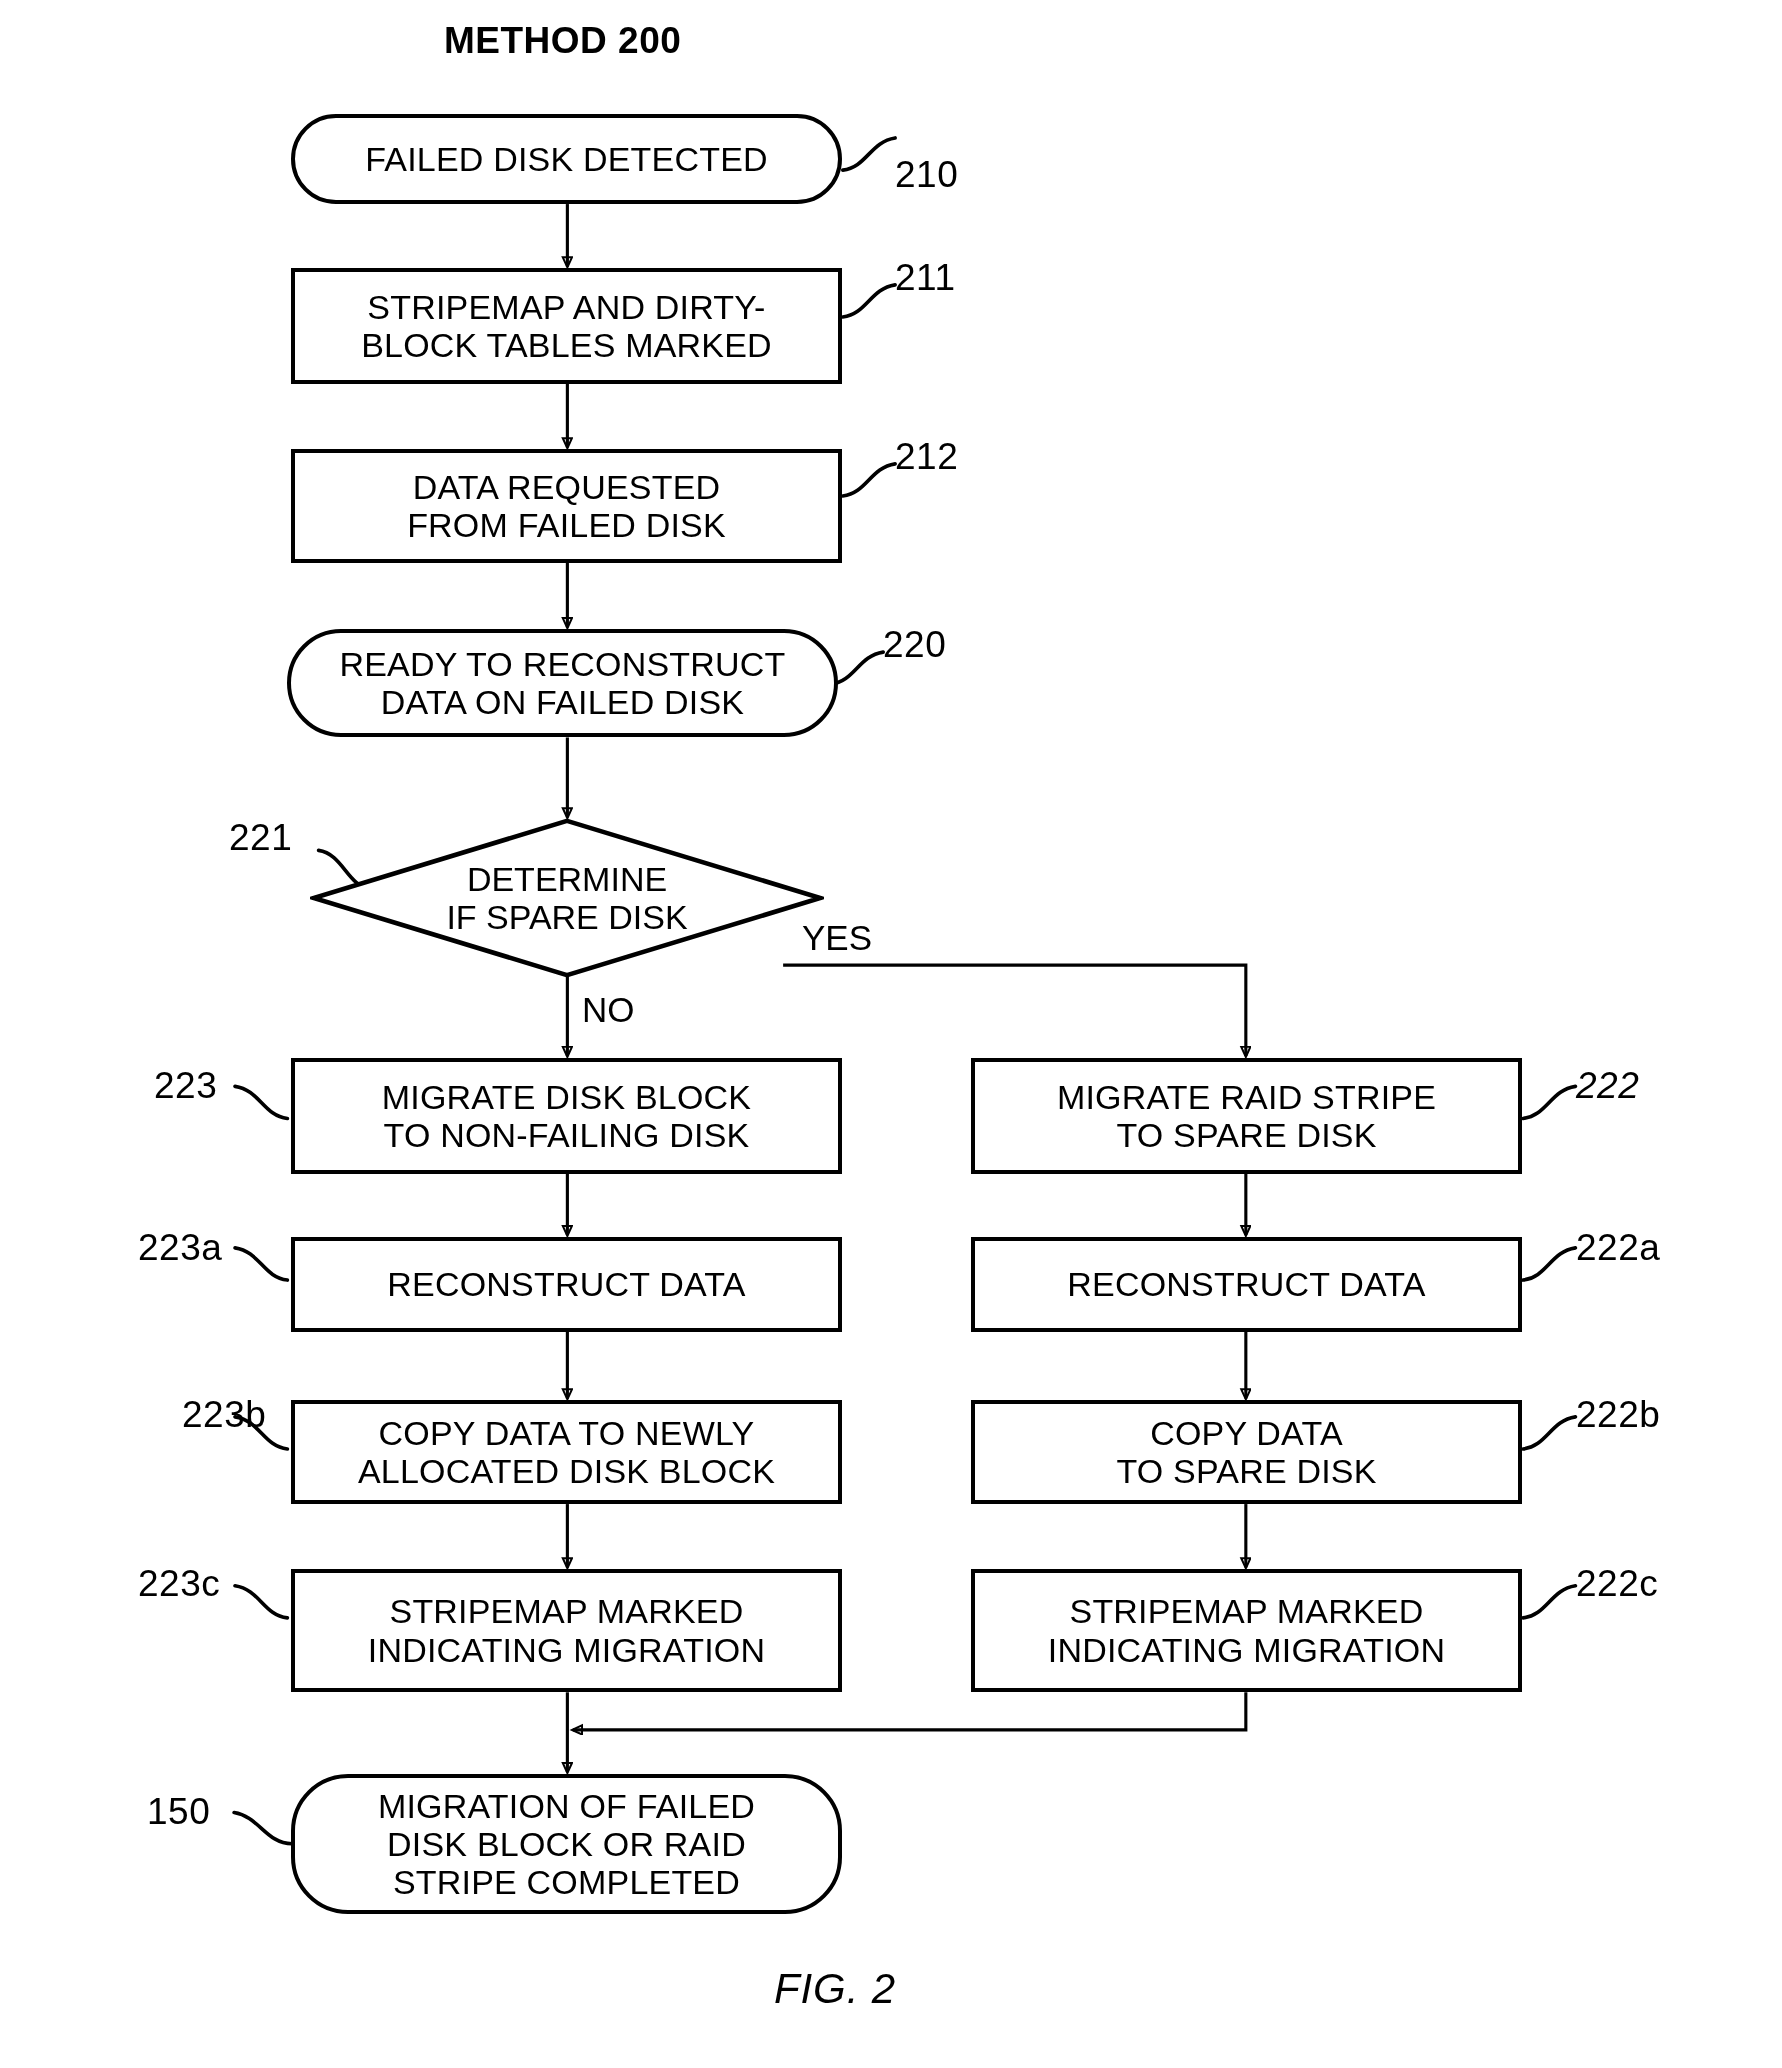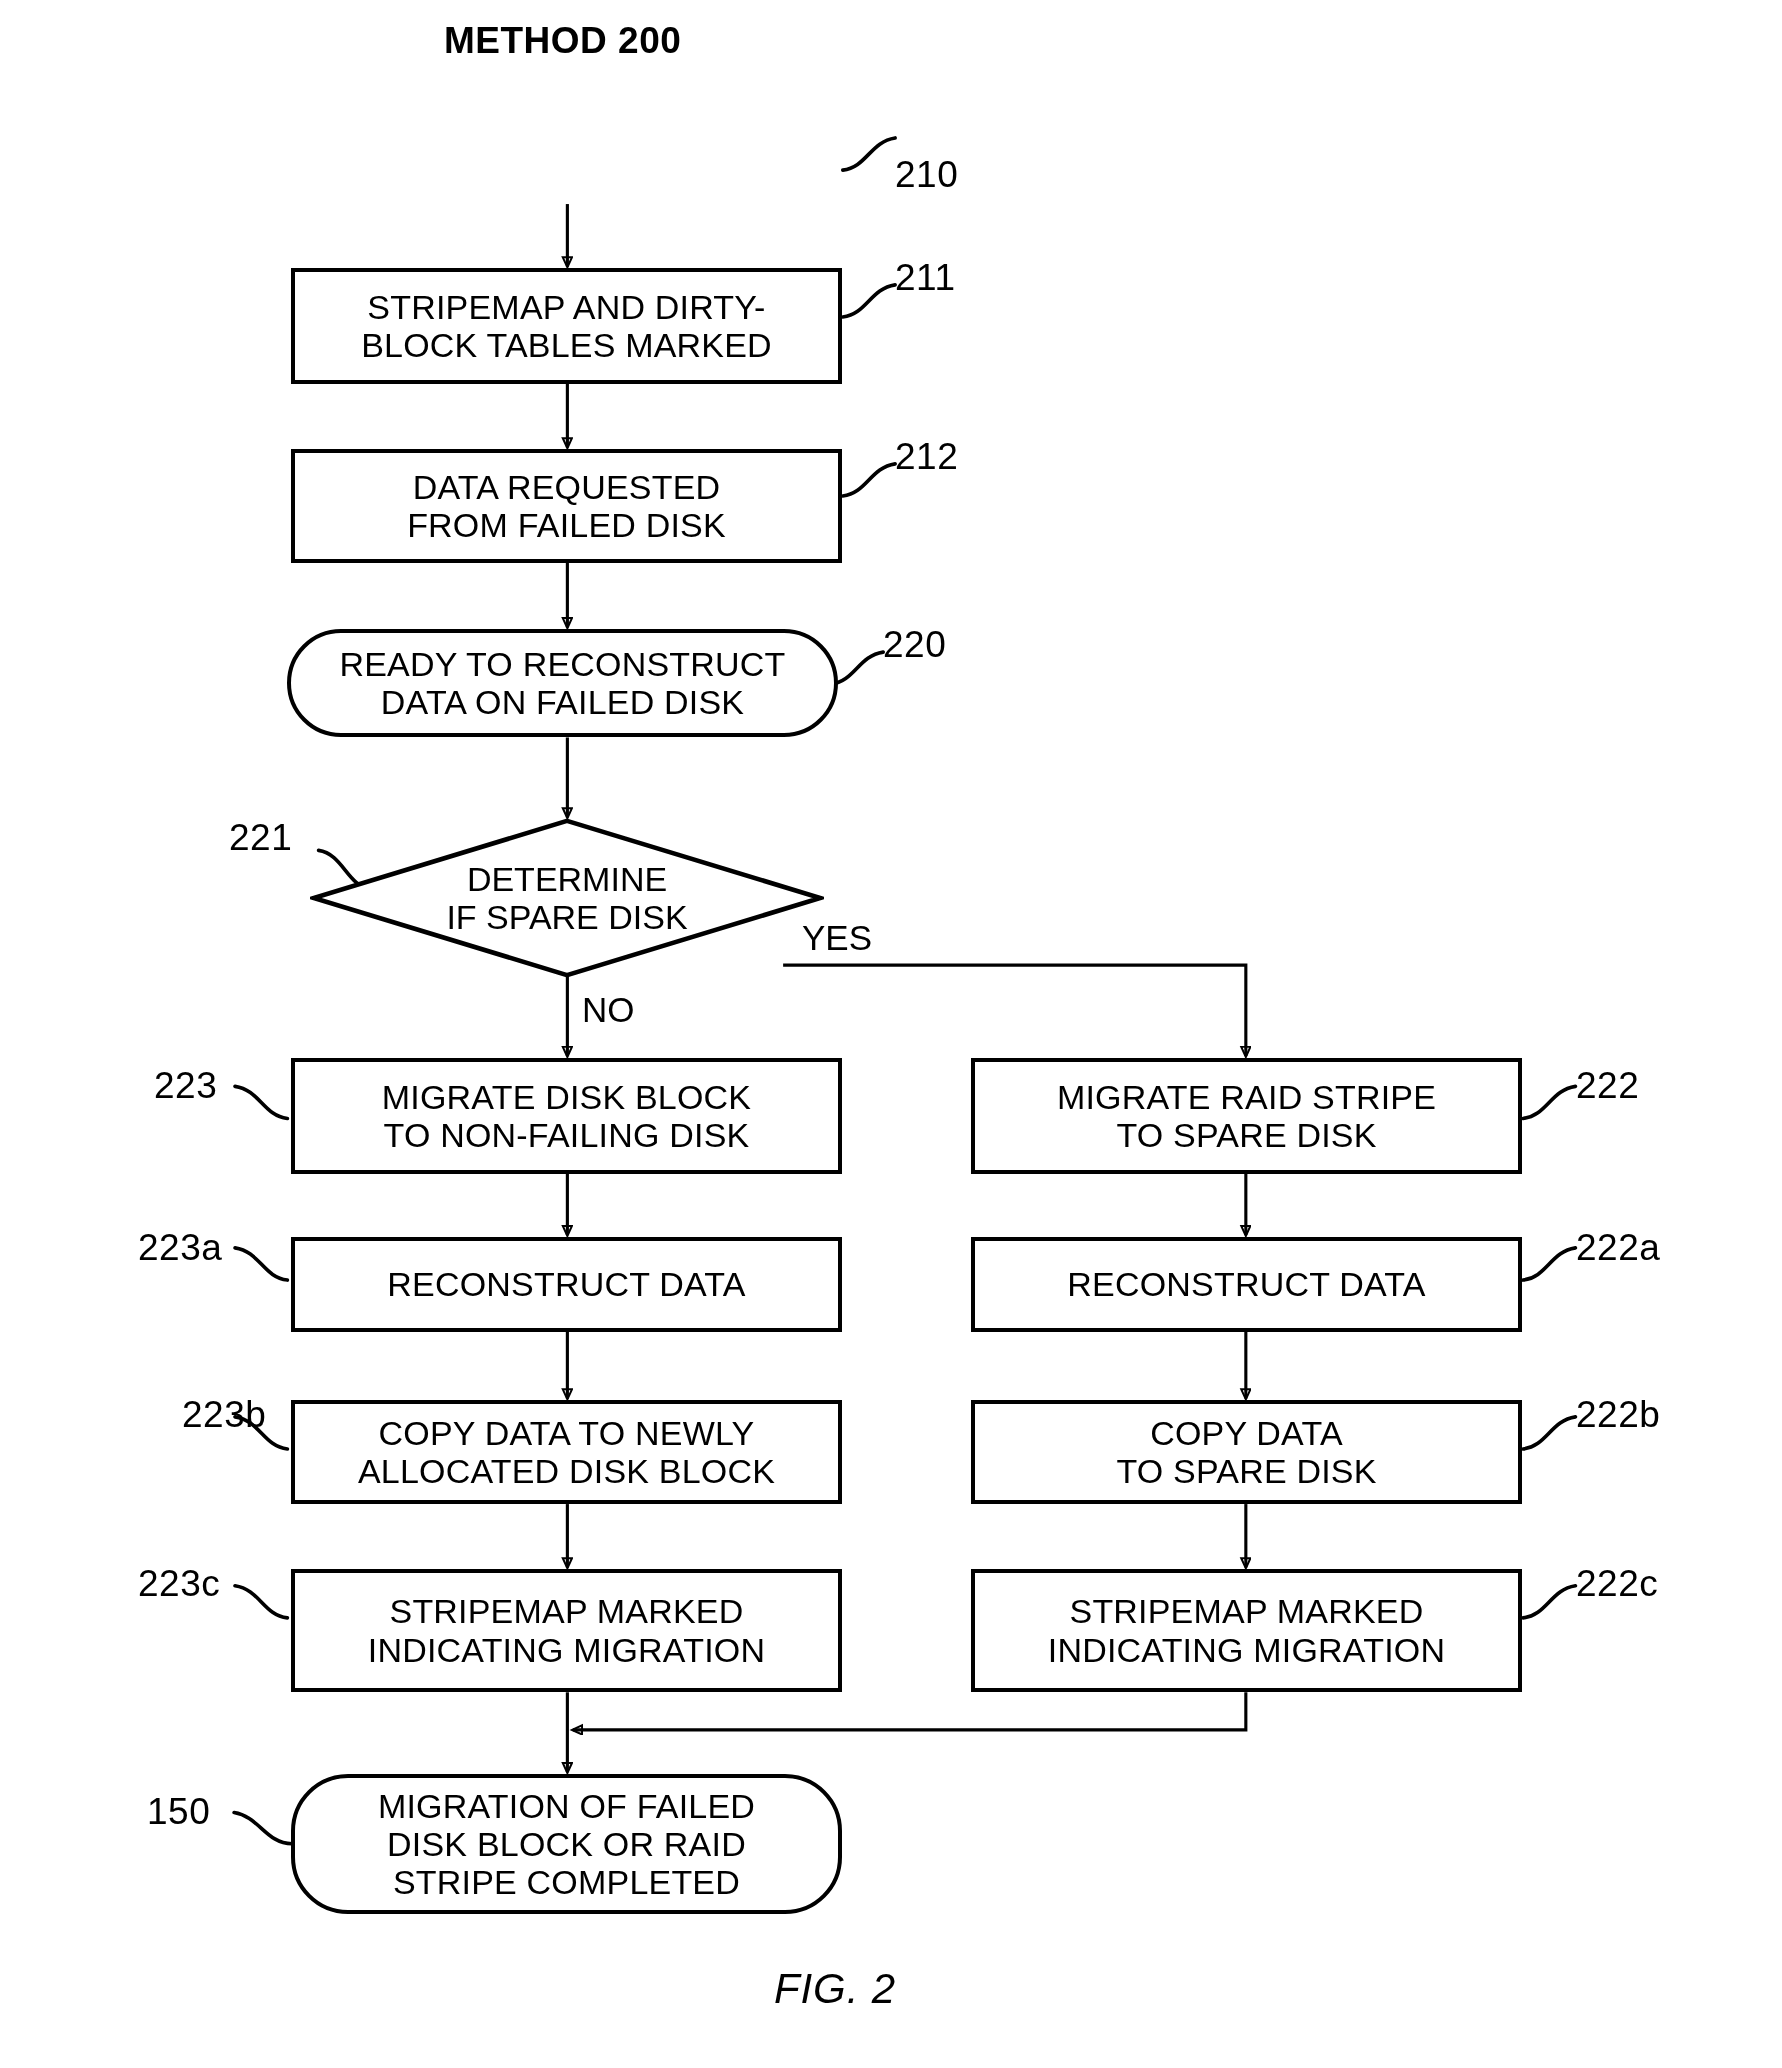--- a/index.html
+++ b/index.html
@@ -149,20 +149,23 @@
       <path d="M313,1218 C287,1215 283,1187 256,1183"></path>
       <path d="M313,1394 C287,1391 283,1363 256,1359"></path>
       <path d="M313,1578 C287,1575 283,1547 256,1543"></path>
       <path d="M313,1762 C287,1759 283,1731 256,1727"></path>
       <path d="M318,2008 C290,2008 282,1978 255,1974"></path>
     </g>
   </svg>
 
   <div class="fig-title" style="left:444px; top:20px;">METHOD 200</div>
 
+  <div class="node terminal" style="left:291px; top:114px; width:551px; height:90px;">
+    <span class="txt">FAILED DISK DETECTED</span>
+  </div>
   <div class="refnum" style="left:895px; top:110px;margin-top:44px;">210</div>
 
   <div class="node" style="left:291px; top:268px; width:551px; height:116px;">
     <span class="txt">STRIPEMAP AND DIRTY-
 BLOCK TABLES MARKED</span>
   </div>
   <div class="refnum" style="left:895px; top:257px;">211</div>
 
   <div class="node" style="left:291px; top:449px; width:551px; height:114px;">
     <span class="txt">DATA REQUESTED
@@ -190,21 +193,21 @@
   <div class="node" style="left:291px; top:1058px; width:551px; height:116px;">
     <span class="txt">MIGRATE DISK BLOCK
 TO NON-FAILING DISK</span>
   </div>
   <div class="refnum" style="left:154px; top:1065px;">223</div>
 
   <div class="node" style="left:971px; top:1058px; width:551px; height:116px;">
     <span class="txt">MIGRATE RAID STRIPE
 TO SPARE DISK</span>
   </div>
-  <div class="refnum" style="left:1576px; top:1065px;">222</div>
+  <div class="refnum" style="left:1576px; top:1065px;font-style:italic;">222</div>
 
   <div class="node" style="left:291px; top:1237px; width:551px; height:95px;">
     <span class="txt">RECONSTRUCT DATA</span>
   </div>
   <div class="refnum" style="left:138px; top:1227px;">223a</div>
 
   <div class="node" style="left:971px; top:1237px; width:551px; height:95px;">
     <span class="txt">RECONSTRUCT DATA</span>
   </div>
   <div class="refnum" style="left:1576px; top:1227px;">222a</div>

